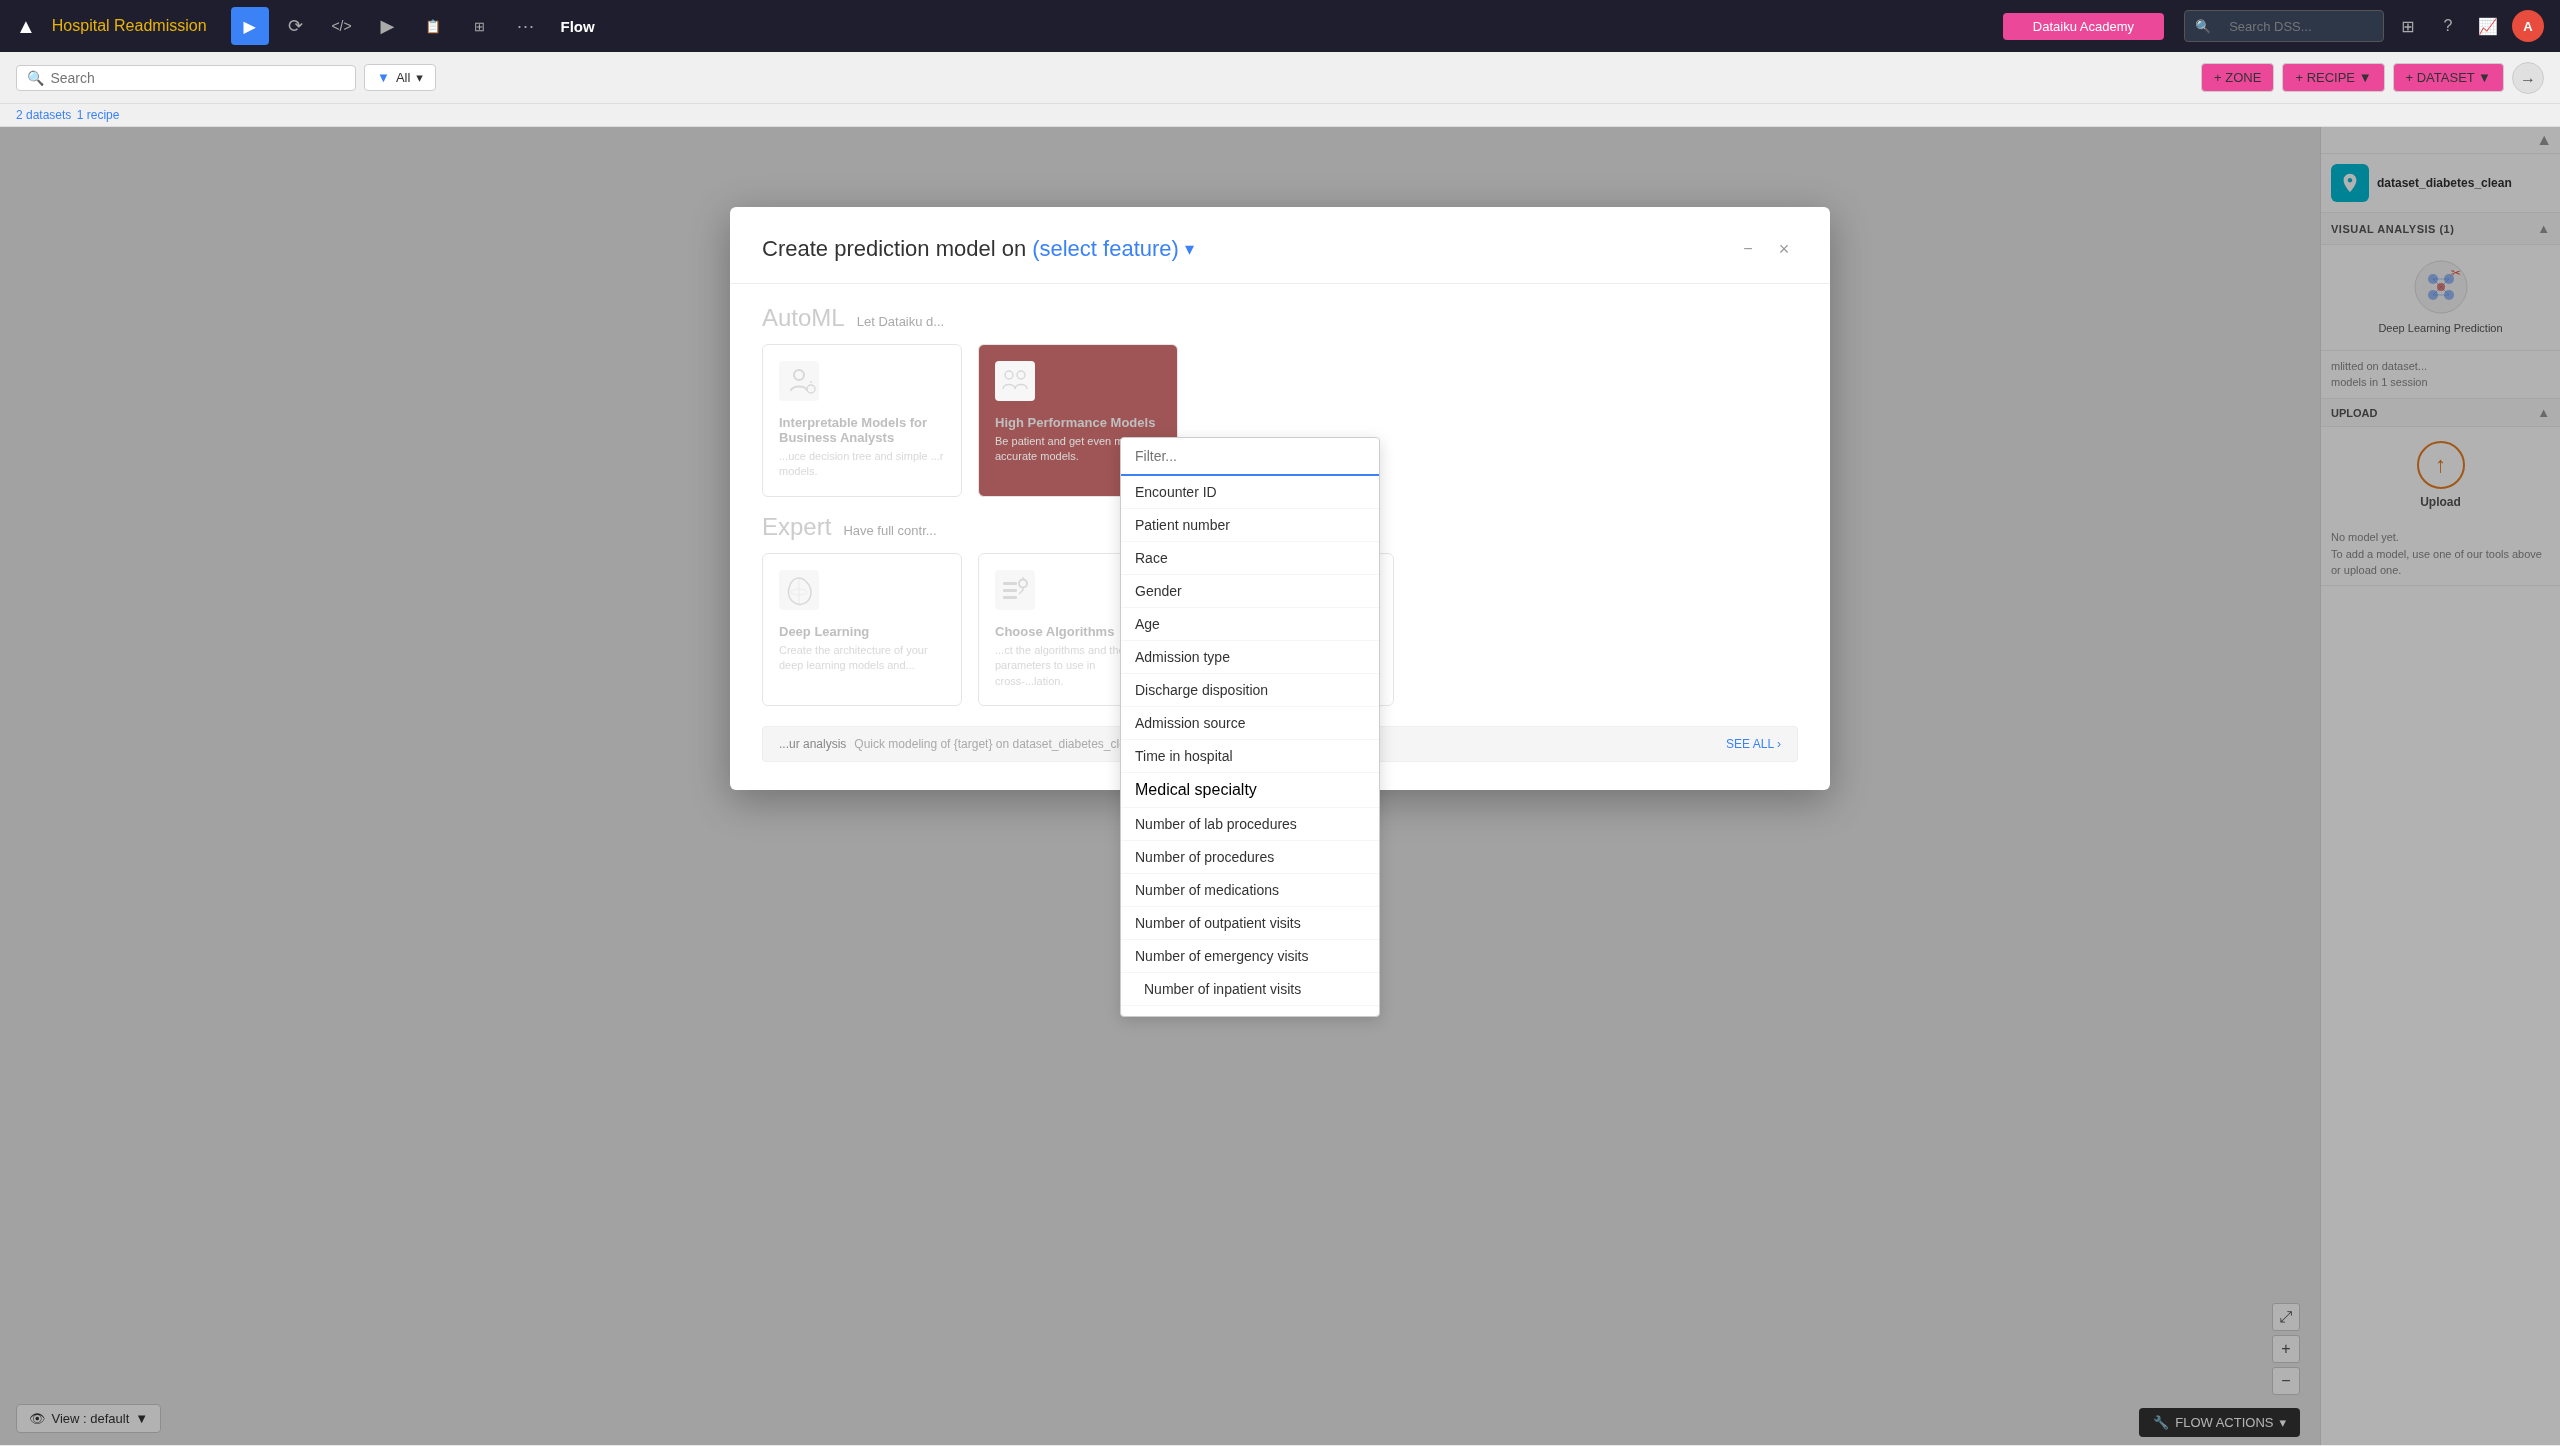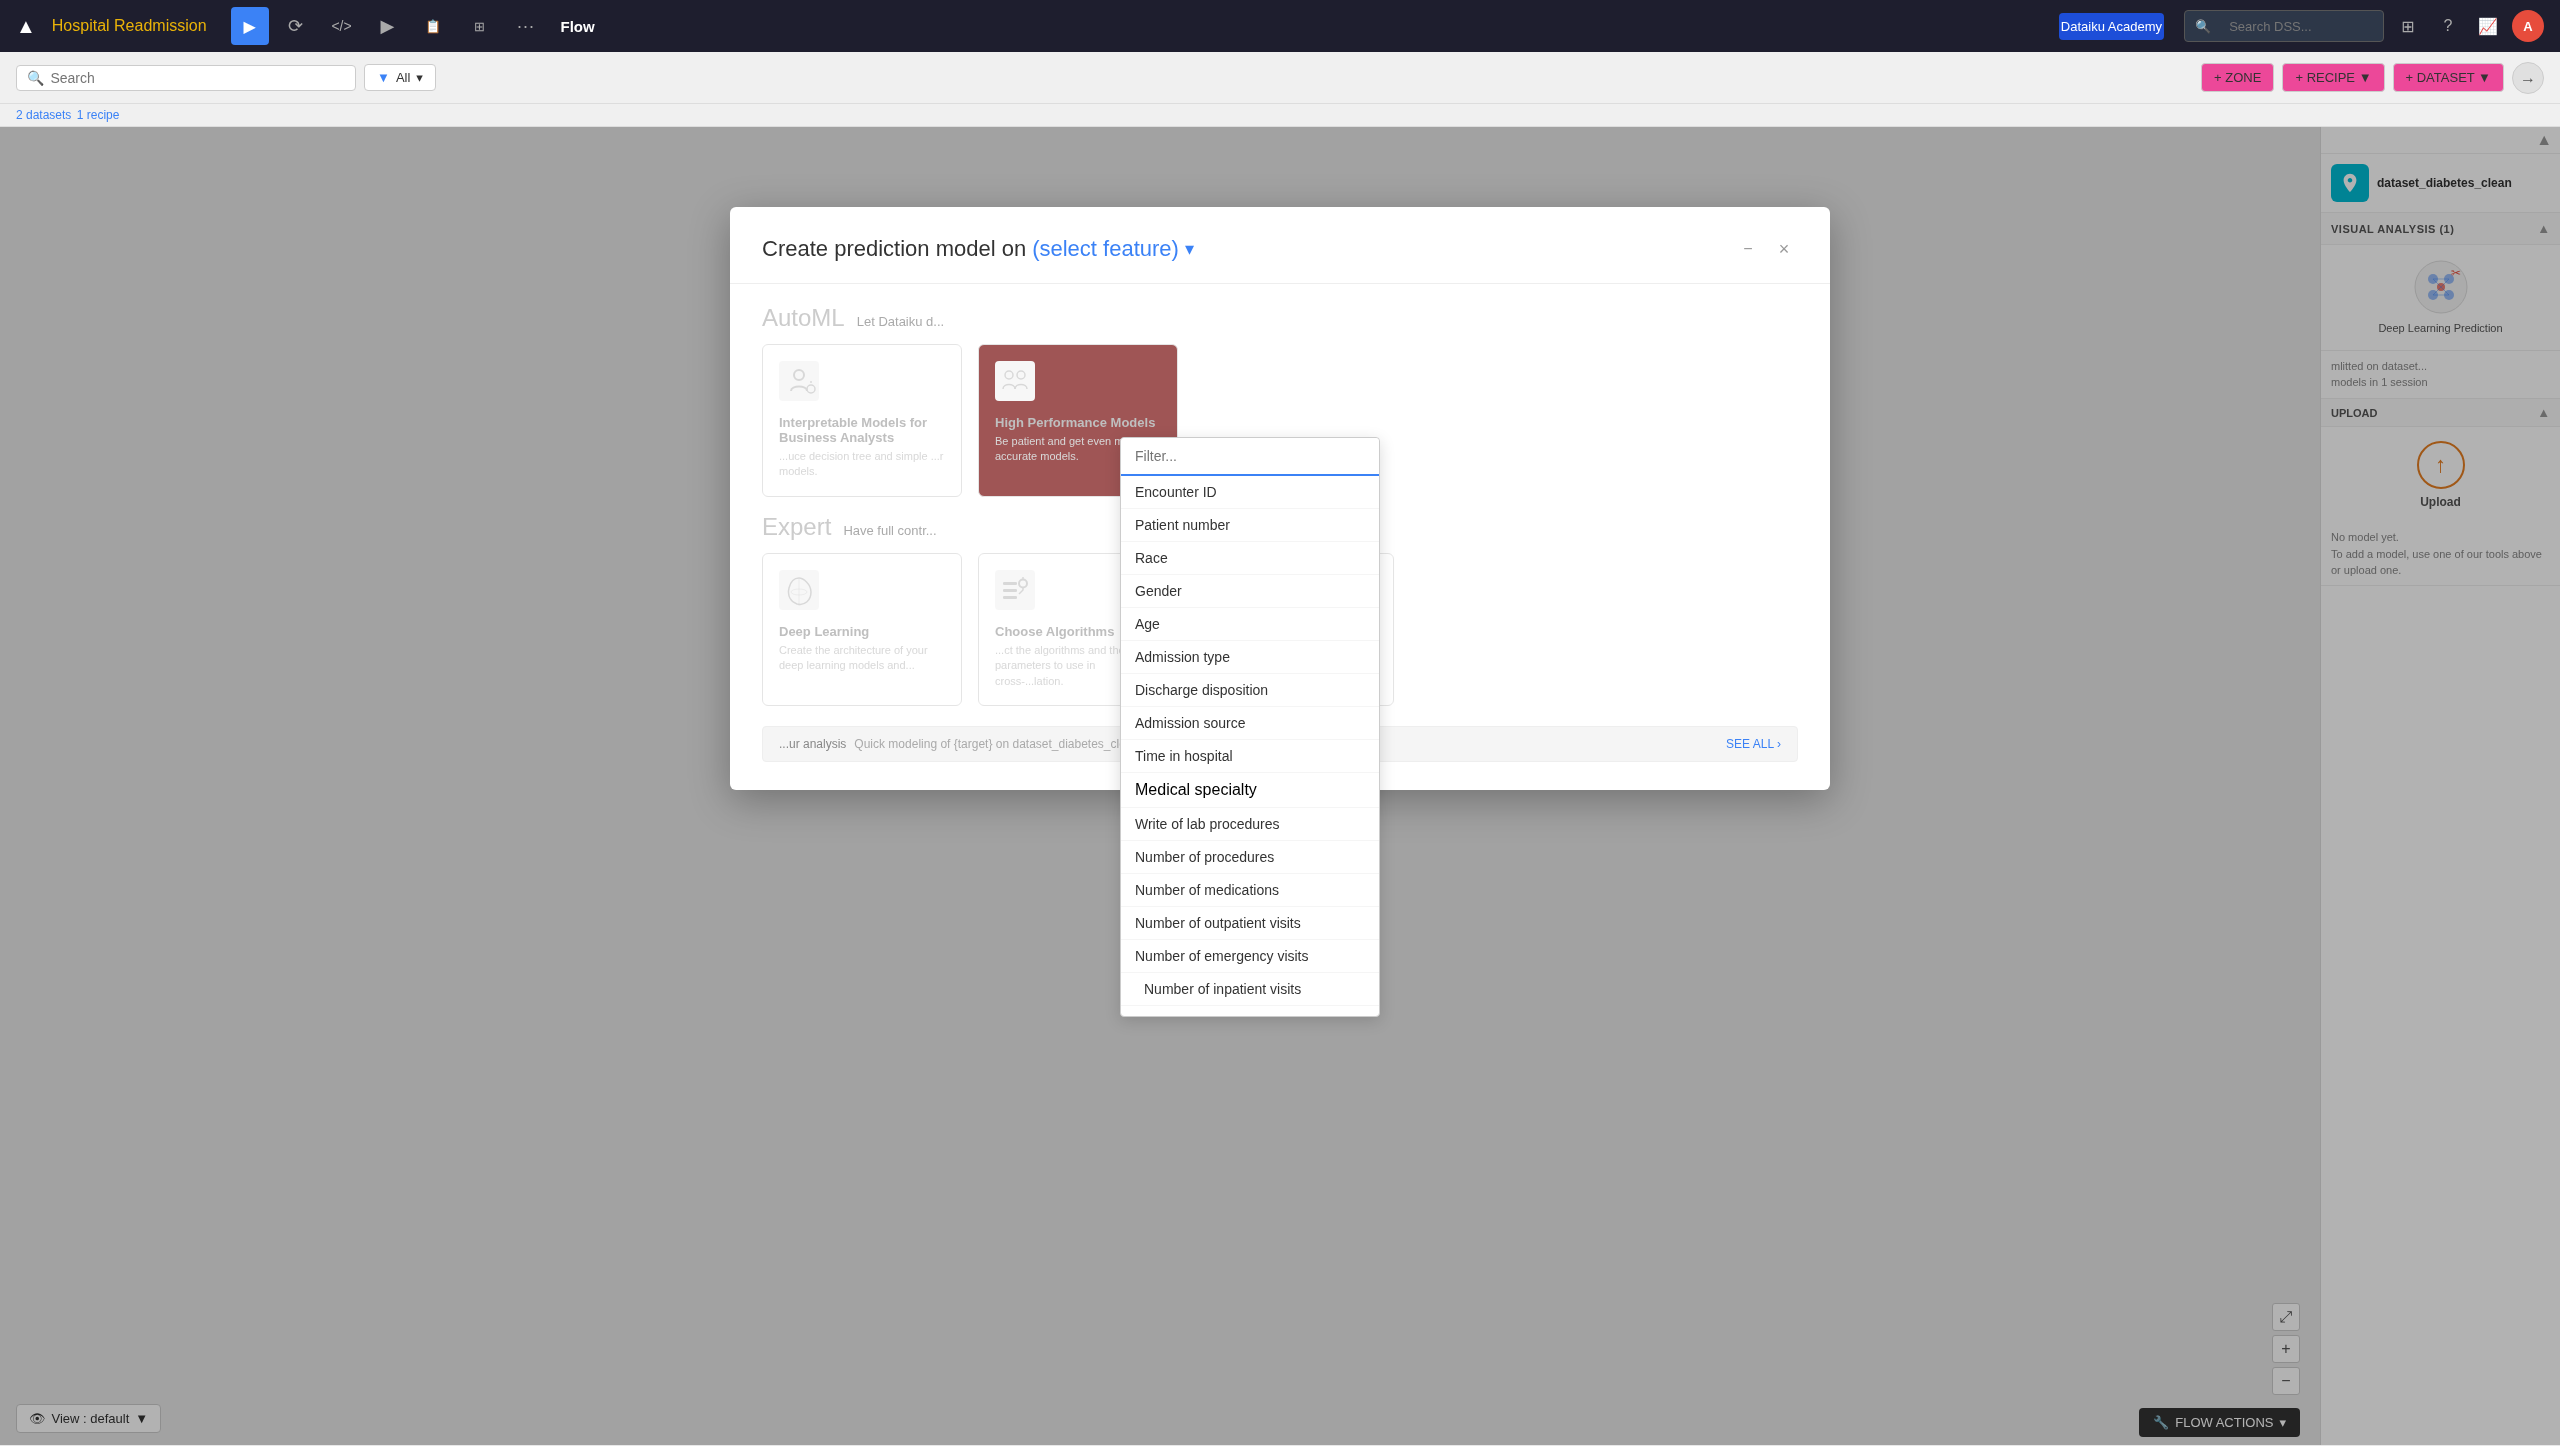--- a/index.html
+++ b/index.html
@@ -8,21 +8,21 @@
     
     .topbar {
       display: flex; align-items: center; height: 52px; background: #1e1e2e; padding: 0 16px; gap: 8px;
     }
     .topbar-logo { color: white; font-size: 20px; margin-right: 8px; }
     .topbar-title { color: #eab308; font-size: 16px; margin-right: 16px; font-weight: 500; }
     .topbar-icon-btn { width: 38px; height: 38px; border-radius: 4px; border: none; background: transparent; color: #aaa; cursor: pointer; display: flex; align-items: center; justify-content: center; font-size: 18px; }
     .topbar-icon-btn.active { background: #3b82f6; color: white; }
     .topbar-flow-label { color: white; font-size: 15px; font-weight: 600; margin-left: 8px; }
     .topbar-spacer { flex: 1; }
-    .dataiku-academy-btn { background: #1d4ed8; color: white; border: none; padding: 6px 2px; border-radius: 4px; font-size: 13px; cursor: pointer; margin-right: 12px; }
+    .dataiku-academy-btn { background: #ec4899; color: white; border: none; padding: 6px 30px; border-radius: 4px; font-size: 13px; cursor: pointer; margin-right: 12px; }
     .topbar-search { background: #2d3748; border: 1px solid #555; border-radius: 4px; padding: 5px 12px; color: white; font-size: 13px; width: 200px; }
     .topbar-right-icons { display: flex; align-items: center; gap: 8px; }
     .topbar-right-icon { width: 32px; height: 32px; border-radius: 50%; background: transparent; color: #aaa; border: none; cursor: pointer; display: flex; align-items: center; justify-content: center; font-size: 16px; }
     .topbar-avatar { width: 32px; height: 32px; border-radius: 50%; background: #e74c3c; color: white; display: flex; align-items: center; justify-content: center; font-size: 13px; font-weight: 700; }
 
     
     .flow-toolbar {
       display: flex; align-items: center; height: 52px; background: #f0f0f0; border-bottom: 1px solid #ddd; padding: 0 16px; gap: 8px;
     }
     .flow-search-box { display: flex; align-items: center; border: 1px solid #ccc; border-radius: 4px; background: white; padding: 4px 10px; width: 340px; }
@@ -310,21 +310,21 @@
       <div style="padding: 8px 14px; font-size: 14px; color: rgb(51, 51, 51); cursor: pointer; border-bottom: 1px solid rgb(245, 245, 245);">Encounter ID</div>
           <div style="padding: 8px 14px; font-size: 14px; color: rgb(51, 51, 51); cursor: pointer; border-bottom: 1px solid rgb(245, 245, 245);">Patient number</div>
           <div style="padding: 8px 14px; font-size: 14px; color: rgb(51, 51, 51); cursor: pointer; border-bottom: 1px solid rgb(245, 245, 245);">Race</div>
           <div style="padding: 8px 14px; font-size: 14px; color: rgb(51, 51, 51); cursor: pointer; border-bottom: 1px solid rgb(245, 245, 245);">Gender</div>
           <div style="padding: 8px 14px; font-size: 14px; color: rgb(51, 51, 51); cursor: pointer; border-bottom: 1px solid rgb(245, 245, 245);">Age</div>
           <div style="padding: 8px 14px; font-size: 14px; color: rgb(51, 51, 51); cursor: pointer; border-bottom: 1px solid rgb(245, 245, 245);">Admission type</div>
           <div style="padding: 8px 14px; font-size: 14px; color: rgb(51, 51, 51); cursor: pointer; border-bottom: 1px solid rgb(245, 245, 245);">Discharge disposition</div>
           <div style="padding: 8px 14px; font-size: 14px; color: rgb(51, 51, 51); cursor: pointer; border-bottom: 1px solid rgb(245, 245, 245);">Admission source</div>
           <div style="padding: 8px 14px; font-size: 14px; color: rgb(51, 51, 51); cursor: pointer; border-bottom: 1px solid rgb(245, 245, 245);">Time in hospital</div>
           <div style="padding: 8px 14px; font-size: 16px; color: #000000; cursor: pointer; border-bottom: 1px solid rgb(245, 245, 245);">Medical specialty</div>
-          <div style="padding: 8px 14px; font-size: 14px; color: rgb(51, 51, 51); cursor: pointer; border-bottom: 1px solid rgb(245, 245, 245);">Write of lab procedures</div>
+          <div style="padding: 8px 14px; font-size: 14px; color: rgb(51, 51, 51); cursor: pointer; border-bottom: 1px solid rgb(245, 245, 245);">Number of lab procedures</div>
           <div style="padding: 8px 14px; font-size: 14px; color: rgb(51, 51, 51); cursor: pointer; border-bottom: 1px solid rgb(245, 245, 245);">Number of procedures</div>
           <div style="padding: 8px 14px; font-size: 14px; color: rgb(51, 51, 51); cursor: pointer; border-bottom: 1px solid rgb(245, 245, 245);">Number of medications</div>
           <div style="padding: 8px 14px; font-size: 14px; color: rgb(51, 51, 51); cursor: pointer; border-bottom: 1px solid rgb(245, 245, 245);">Number of outpatient visits</div>
           <div style="padding: 8px 14px; font-size: 14px; color: rgb(51, 51, 51); cursor: pointer; border-bottom: 1px solid rgb(245, 245, 245);">Number of emergency visits</div>
           <div style="padding: 8px 23px; font-size: 14px; color: rgb(51, 51, 51); cursor: pointer; border-bottom: 1px solid rgb(245, 245, 245);">Number of inpatient visits</div>
           <div style="padding: 8px 14px; font-size: 14px; color: rgb(51, 51, 51); cursor: pointer; border-bottom: 1px solid rgb(245, 245, 245);">Diagnosis 1</div>
         </div>
     </div>
   </div>
 

